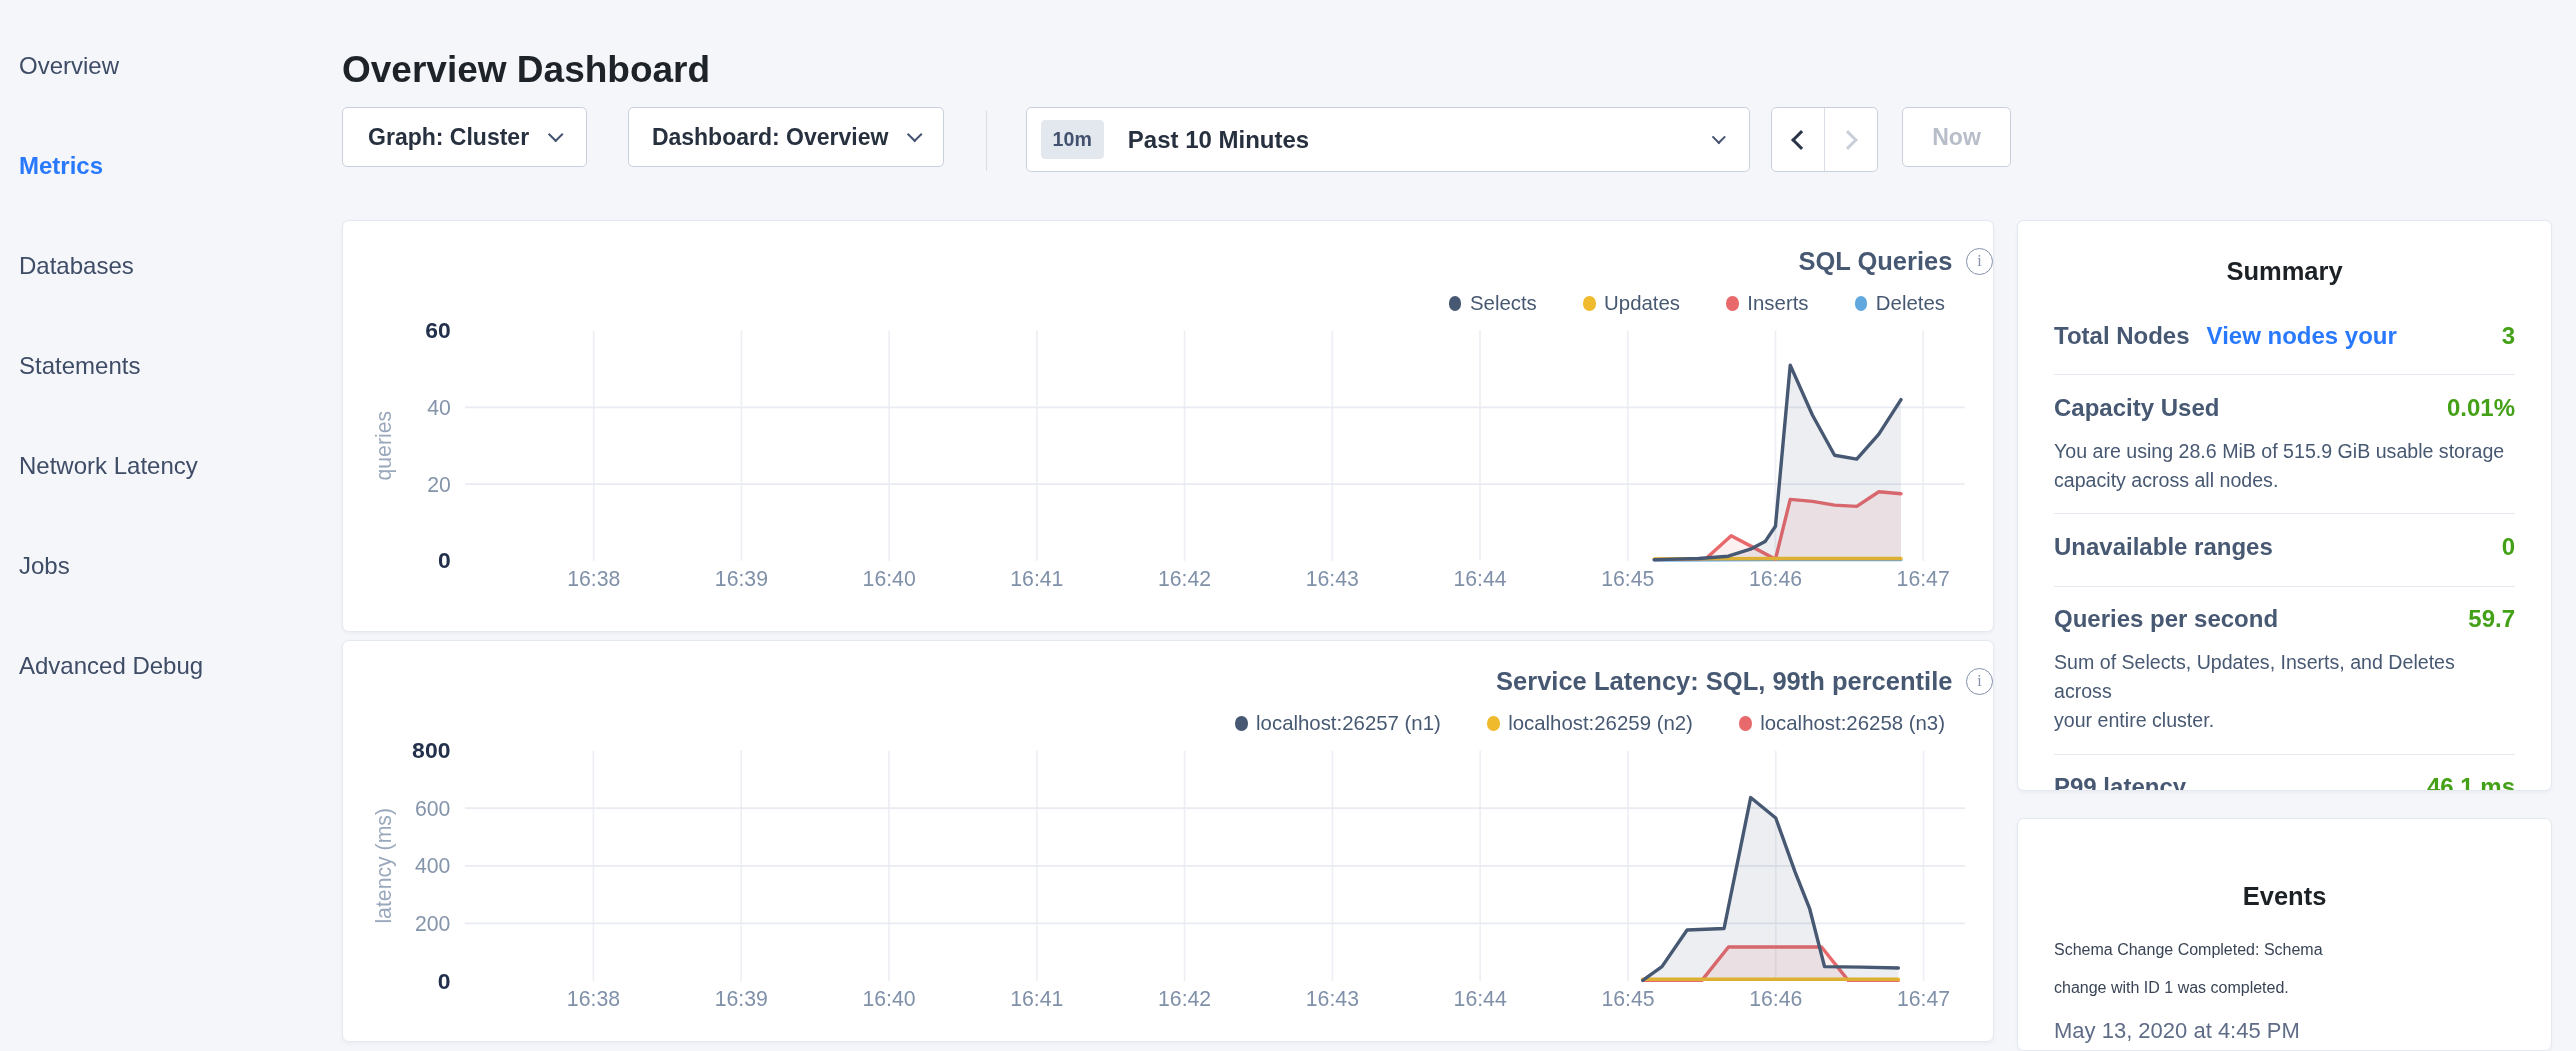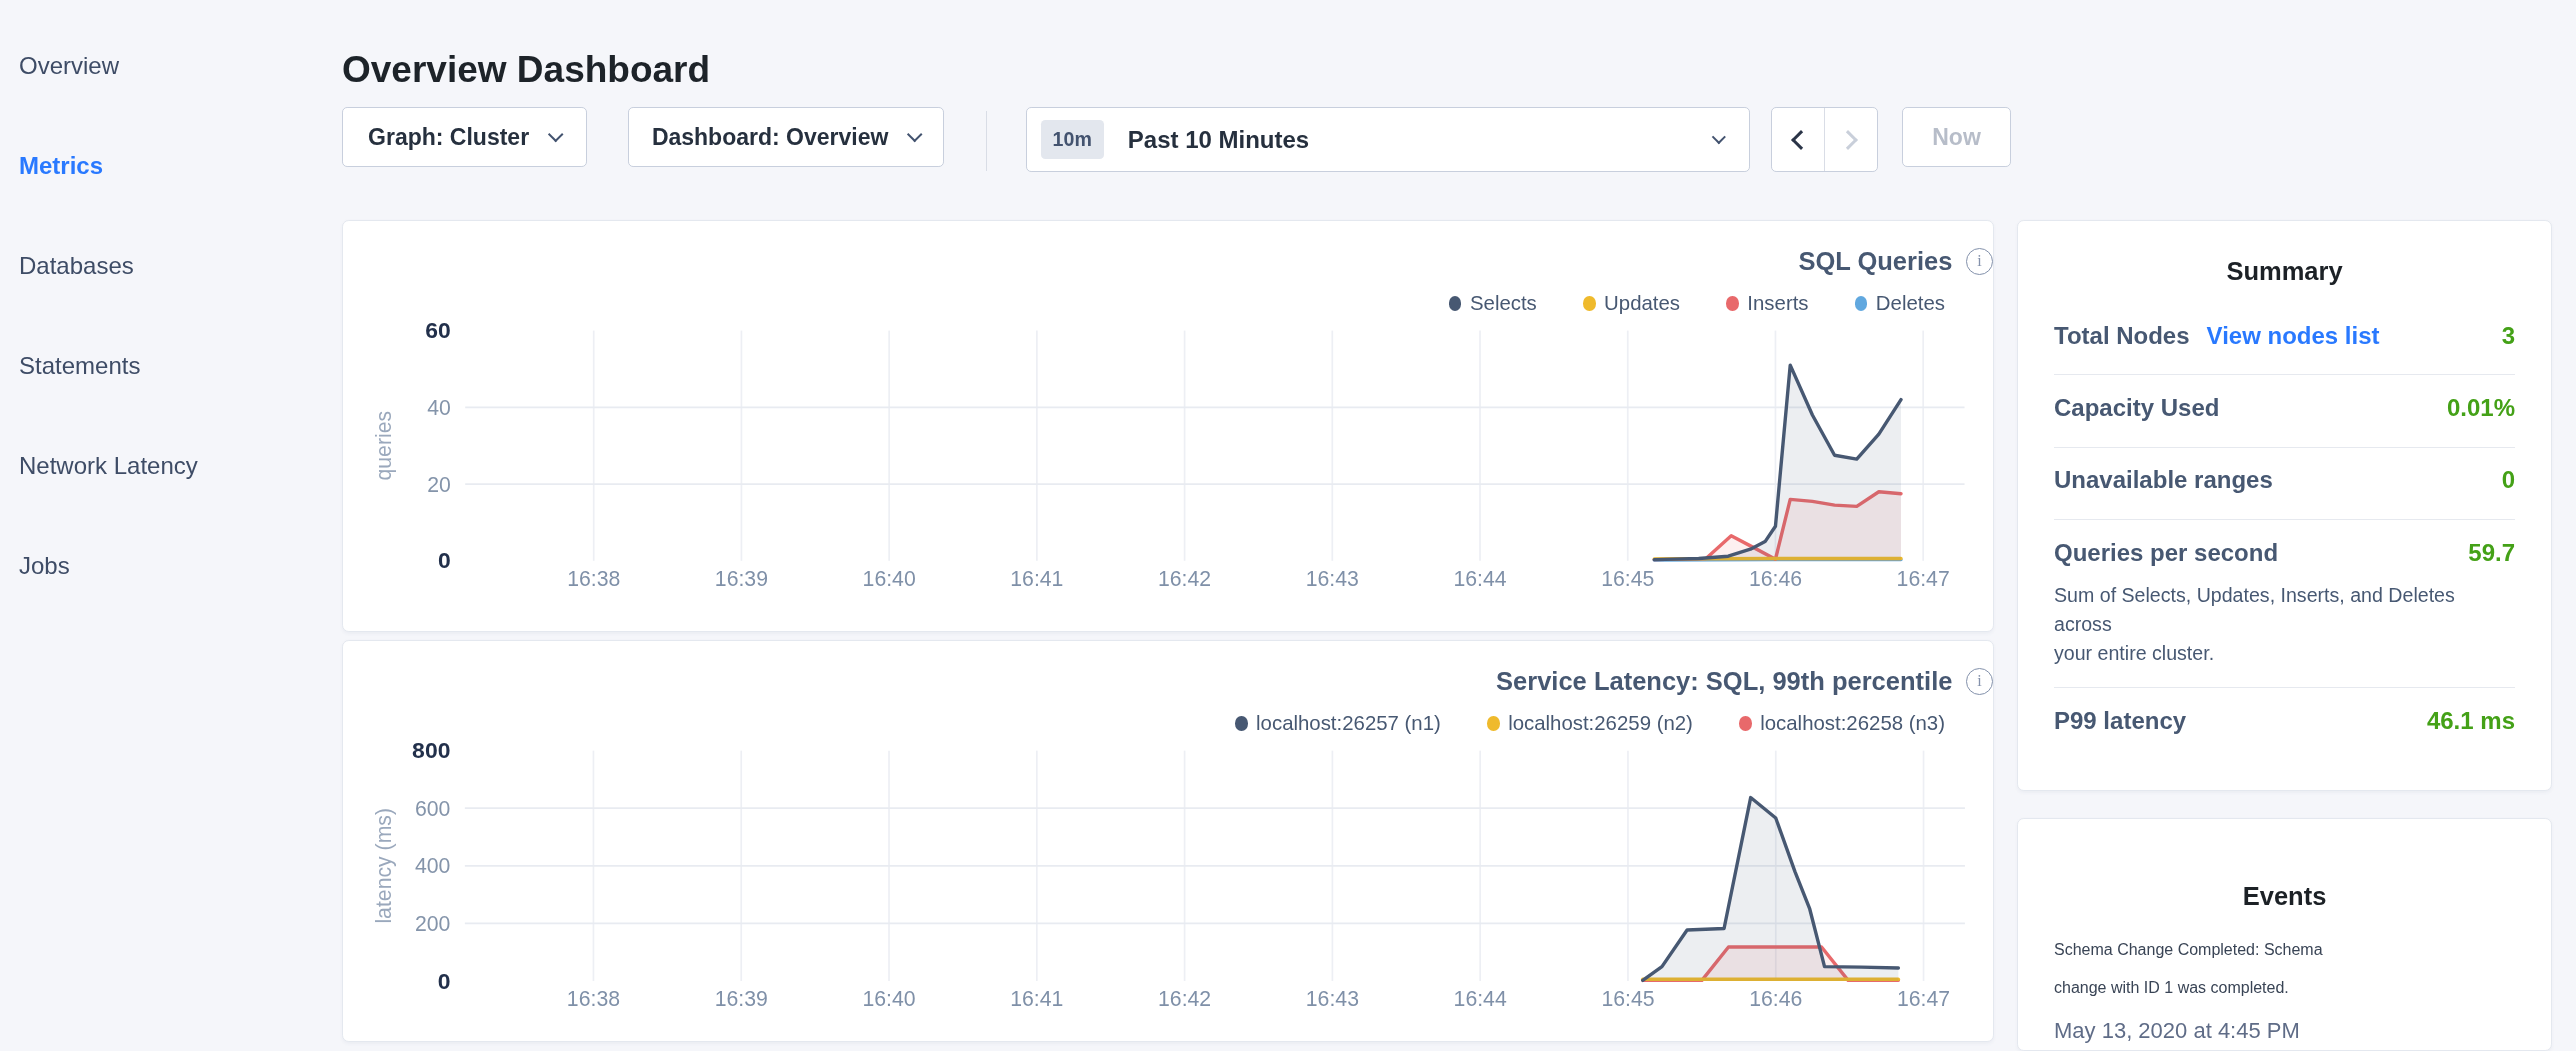--- a/index.html
+++ b/index.html
@@ -63,20 +63,21 @@
 
 <div id="app">
 
   <nav class="sidebar">
     <div class="side-item">Overview</div>
     <div class="side-item active">Metrics</div>
     <div class="side-item">Databases</div>
     <div class="side-item">Statements</div>
     <div class="side-item">Network Latency</div>
     <div class="side-item">Jobs</div>
+    <div class="side-item">Advanced Debug</div>
   </nav>
 
   <h1 class="page-title">Overview Dashboard</h1>
 
   <div class="btn" style="left:342px;width:245px;">
     <span>Graph: Cluster</span>
     <span class="chev"></span>
   </div>
   <div class="btn" style="left:628px;width:316px;">
     <span>Dashboard: Overview</span>
@@ -219,30 +220,32 @@
         </span>
       </div>
   </div>
 
   <div class="card summary-card">
     <div class="panel-title">Summary</div>
 
     <div class="sum-row">
       <div class="sum-head">
         <span class="sum-label">Total Nodes</span>
-        <a class="sum-link">View nodes list</a>
+        <a class="sum-link">View nodes your</a>
         <span class="sum-value">3</span>
       </div>
     </div>
 
     <div class="sum-row">
       <div class="sum-head">
         <span class="sum-label">Capacity Used</span>
         <span class="sum-value">0.01%</span>
       </div>
+      <div class="sum-desc">You are using 28.6 MiB of 515.9 GiB usable storage
+capacity across all nodes.</div>
     </div>
 
     <div class="sum-row">
       <div class="sum-head">
         <span class="sum-label">Unavailable ranges</span>
         <span class="sum-value">0</span>
       </div>
     </div>
 
     <div class="sum-row">

